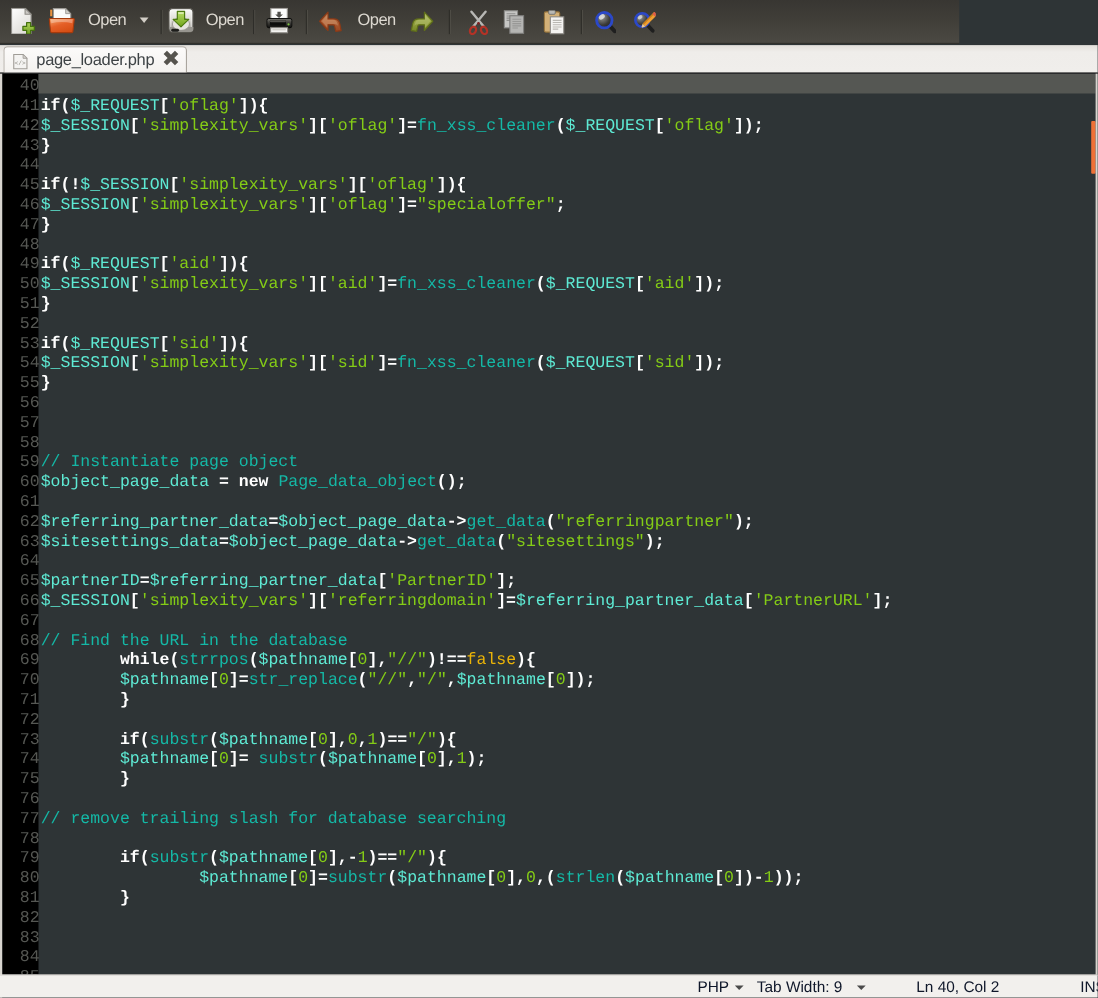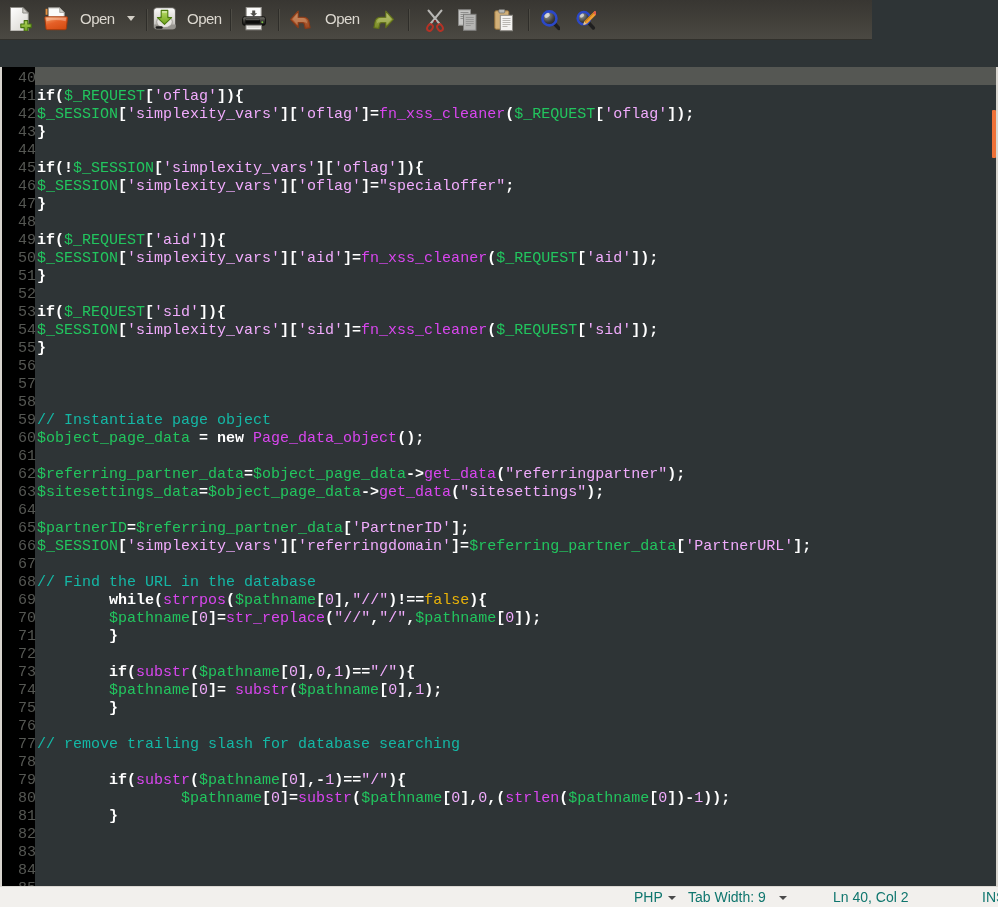--- a/index.html
+++ b/index.html
@@ -30,29 +30,29 @@
 .lborder { position:absolute; left:0; top:67px; width:2px; height:840px; background:#d8d5cf; }
 .rborder { position:absolute; right:0; top:67px; width:2px; height:819px; background:#d8d5cf; }
 .gutter { position:absolute; left:2px; top:0; width:33px; height:819px; background:#000; }
 .curline { position:absolute; left:35px; top:0; width:961px; height:18px; background:#555753; }
 .nums { position:absolute; left:2px; top:3px; width:31px; text-align:right; white-space:pre;
   font-family:"Liberation Mono",monospace; font-size:15px; line-height:18px; color:#555753;padding-left:16px; }
 .code { position:absolute; left:37px; top:3px; white-space:pre;
   font-family:"Liberation Mono",monospace; font-size:15px; line-height:18px; color:#d3d7cf; }
 .cl { height:18px; }
 .b { color:#ffffff; font-weight:bold; }
-.v { color:#22c55e;text-align:right; }
-.s { color:#f0abfc; }
+.v { color:#5eead4;text-align:right; }
+.s { color:#84cc16; }
 .c { color:#14b8a6; }
 .f { color:#eab308; }
-.p { color:#d946ef; }
+.p { color:#14b8a6; }
 .thumb { position:absolute; left:992px; top:43px; width:4px; height:48px; background:#ee7137; border-radius:1px; }
 
 .status { position:absolute; left:0; top:886px; width:998px; height:21px;
-  background:#f2f0ed; border-top:1px solid #dbd8d3; font-size:14px; color:#0f766e; }
+  background:#f2f0ed; border-top:1px solid #dbd8d3; font-size:14px; color:#0f172a; }
 .status span { position:absolute; top:2px; }
 .sarrow { position:absolute; top:9px; width:0; height:0;
   border-left:4px solid transparent; border-right:4px solid transparent;
   border-top:4.5px solid #4a4a4a; }
 </style></head>
 <body>
 <div class="win">
   <div class="toolbar">
     <svg class="ic" style="left:9px;top:7px" width="24" height="24" viewBox="0 0 24 24">
 <defs>
@@ -197,20 +197,31 @@
     <span class="tlabel" style="left:80px">Open</span>
     <div class="oarrow"></div>
     <span class="tlabel" style="left:187px">Open</span>
     <span class="tlabel" style="left:325px">Open</span>
     <div class="sep" style="left:146px"></div>
       <div class="sep" style="left:230px"></div>
       <div class="sep" style="left:278px"></div>
       <div class="sep" style="left:408px"></div>
       <div class="sep" style="left:528px"></div>
   </div>
+  <div class="tabbar">
+    <div class="tab">
+        <svg width="15" height="16" viewBox="0 0 15 16" style="position:absolute;left:7px;top:5px">
+<path d="M1.5 1.5h8.5l3.5 3.5v9.5H1.5z" fill="#f4f3f1" stroke="#a09d97" stroke-width="1"></path>
+<path d="M10 1.5l3.5 3.5H10z" fill="#d8d6d1" stroke="#a09d97" stroke-width=".8"></path>
+<text x="2.2" y="11.5" font-family="Liberation Mono, monospace" font-size="5.6" fill="#8a8880">&lt;/&gt;</text>
+</svg>
+        <span class="tname">page_loader.php</span>
+        <span class="x">✖</span>
+      </div>
+  </div>
   <div class="editor">
     <div class="gutter"></div>
     <div class="curline"></div>
     <div class="nums"><div class="cl">40</div><div class="cl">41</div><div class="cl">42</div><div class="cl">43</div><div class="cl">44</div><div class="cl">45</div><div class="cl">46</div><div class="cl">47</div><div class="cl">48</div><div class="cl">49</div><div class="cl">50</div><div class="cl">51</div><div class="cl">52</div><div class="cl">53</div><div class="cl">54</div><div class="cl">55</div><div class="cl">56</div><div class="cl">57</div><div class="cl">58</div><div class="cl">59</div><div class="cl">60</div><div class="cl">61</div><div class="cl">62</div><div class="cl">63</div><div class="cl">64</div><div class="cl">65</div><div class="cl">66</div><div class="cl">67</div><div class="cl">68</div><div class="cl">69</div><div class="cl">70</div><div class="cl">71</div><div class="cl">72</div><div class="cl">73</div><div class="cl">74</div><div class="cl">75</div><div class="cl">76</div><div class="cl">77</div><div class="cl">78</div><div class="cl">79</div><div class="cl">80</div><div class="cl">81</div><div class="cl">82</div><div class="cl">83</div><div class="cl">84</div><div class="cl">85</div></div>
     <div class="code"><div class="cl"></div><div class="cl"><span class="b">if(</span><span class="v">$_REQUEST</span><span class="b">[</span><span class="s">'oflag'</span><span class="b">]){</span></div><div class="cl"><span class="v">$_SESSION</span><span class="b">[</span><span class="s">'simplexity_vars'</span><span class="b">][</span><span class="s">'oflag'</span><span class="b">]=</span><span class="p">fn_xss_cleaner</span><span class="b">(</span><span class="v">$_REQUEST</span><span class="b">[</span><span class="s">'oflag'</span><span class="b">]);</span></div><div class="cl"><span class="b">}</span></div><div class="cl"></div><div class="cl"><span class="b">if(!</span><span class="v">$_SESSION</span><span class="b">[</span><span class="s">'simplexity_vars'</span><span class="b">][</span><span class="s">'oflag'</span><span class="b">]){</span></div><div class="cl"><span class="v">$_SESSION</span><span class="b">[</span><span class="s">'simplexity_vars'</span><span class="b">][</span><span class="s">'oflag'</span><span class="b">]=</span><span class="s">"specialoffer"</span><span class="b">;</span></div><div class="cl"><span class="b">}</span></div><div class="cl"></div><div class="cl"><span class="b">if(</span><span class="v">$_REQUEST</span><span class="b">[</span><span class="s">'aid'</span><span class="b">]){</span></div><div class="cl"><span class="v">$_SESSION</span><span class="b">[</span><span class="s">'simplexity_vars'</span><span class="b">][</span><span class="s">'aid'</span><span class="b">]=</span><span class="p">fn_xss_cleaner</span><span class="b">(</span><span class="v">$_REQUEST</span><span class="b">[</span><span class="s">'aid'</span><span class="b">]);</span></div><div class="cl"><span class="b">}</span></div><div class="cl"></div><div class="cl"><span class="b">if(</span><span class="v">$_REQUEST</span><span class="b">[</span><span class="s">'sid'</span><span class="b">]){</span></div><div class="cl"><span class="v">$_SESSION</span><span class="b">[</span><span class="s">'simplexity_vars'</span><span class="b">][</span><span class="s">'sid'</span><span class="b">]=</span><span class="p">fn_xss_cleaner</span><span class="b">(</span><span class="v">$_REQUEST</span><span class="b">[</span><span class="s">'sid'</span><span class="b">]);</span></div><div class="cl"><span class="b">}</span></div><div class="cl"></div><div class="cl"></div><div class="cl"></div><div class="cl"><span class="c">// Instantiate page object</span></div><div class="cl"><span class="v">$object_page_data</span><span class="p"> </span><span class="b">=</span><span class="p"> </span><span class="b">new</span><span class="p"> Page_data_object</span><span class="b">();</span></div><div class="cl"></div><div class="cl"><span class="v">$referring_partner_data</span><span class="b">=</span><span class="v">$object_page_data</span><span class="b">-&gt;</span><span class="p">get_data</span><span class="b">(</span><span class="s">"referringpartner"</span><span class="b">);</span></div><div class="cl"><span class="v">$sitesettings_data</span><span class="b">=</span><span class="v">$object_page_data</span><span class="b">-&gt;</span><span class="p">get_data</span><span class="b">(</span><span class="s">"sitesettings"</span><span class="b">);</span></div><div class="cl"></div><div class="cl"><span class="v">$partnerID</span><span class="b">=</span><span class="v">$referring_partner_data</span><span class="b">[</span><span class="s">'PartnerID'</span><span class="b">];</span></div><div class="cl"><span class="v">$_SESSION</span><span class="b">[</span><span class="s">'simplexity_vars'</span><span class="b">][</span><span class="s">'referringdomain'</span><span class="b">]=</span><span class="v">$referring_partner_data</span><span class="b">[</span><span class="s">'PartnerURL'</span><span class="b">];</span></div><div class="cl"></div><div class="cl"><span class="c">// Find the URL in the database</span></div><div class="cl"><span class="p">        </span><span class="b">while(</span><span class="p">strrpos</span><span class="b">(</span><span class="v">$pathname</span><span class="b">[</span><span class="s">0</span><span class="b">],</span><span class="s">"//"</span><span class="b">)!==</span><span class="f">false</span><span class="b">){</span></div><div class="cl"><span class="p">        </span><span class="v">$pathname</span><span class="b">[</span><span class="s">0</span><span class="b">]=</span><span class="p">str_replace</span><span class="b">(</span><span class="s">"//"</span><span class="b">,</span><span class="s">"/"</span><span class="b">,</span><span class="v">$pathname</span><span class="b">[</span><span class="s">0</span><span class="b">]);</span></div><div class="cl"><span class="p">        </span><span class="b">}</span></div><div class="cl"></div><div class="cl"><span class="p">        </span><span class="b">if(</span><span class="p">substr</span><span class="b">(</span><span class="v">$pathname</span><span class="b">[</span><span class="s">0</span><span class="b">],</span><span class="s">0</span><span class="b">,</span><span class="s">1</span><span class="b">)==</span><span class="s">"/"</span><span class="b">){</span></div><div class="cl"><span class="p">        </span><span class="v">$pathname</span><span class="b">[</span><span class="s">0</span><span class="b">]=</span><span class="p"> substr</span><span class="b">(</span><span class="v">$pathname</span><span class="b">[</span><span class="s">0</span><span class="b">],</span><span class="s">1</span><span class="b">);</span></div><div class="cl"><span class="p">        </span><span class="b">}</span></div><div class="cl"></div><div class="cl"><span class="c">// remove trailing slash for database searching</span></div><div class="cl"></div><div class="cl"><span class="p">        </span><span class="b">if(</span><span class="p">substr</span><span class="b">(</span><span class="v">$pathname</span><span class="b">[</span><span class="s">0</span><span class="b">],-</span><span class="s">1</span><span class="b">)==</span><span class="s">"/"</span><span class="b">){</span></div><div class="cl"><span class="p">                </span><span class="v">$pathname</span><span class="b">[</span><span class="s">0</span><span class="b">]=</span><span class="p">substr</span><span class="b">(</span><span class="v">$pathname</span><span class="b">[</span><span class="s">0</span><span class="b">],</span><span class="s">0</span><span class="b">,(</span><span class="p">strlen</span><span class="b">(</span><span class="v">$pathname</span><span class="b">[</span><span class="s">0</span><span class="b">])-</span><span class="s">1</span><span class="b">));</span></div><div class="cl"><span class="p">        </span><span class="b">}</span></div><div class="cl"></div><div class="cl"></div><div class="cl"></div><div class="cl"></div></div>
     <div class="thumb"></div>
   </div>
   <div class="lborder"></div>
   <div class="rborder"></div>
   <div class="status">

